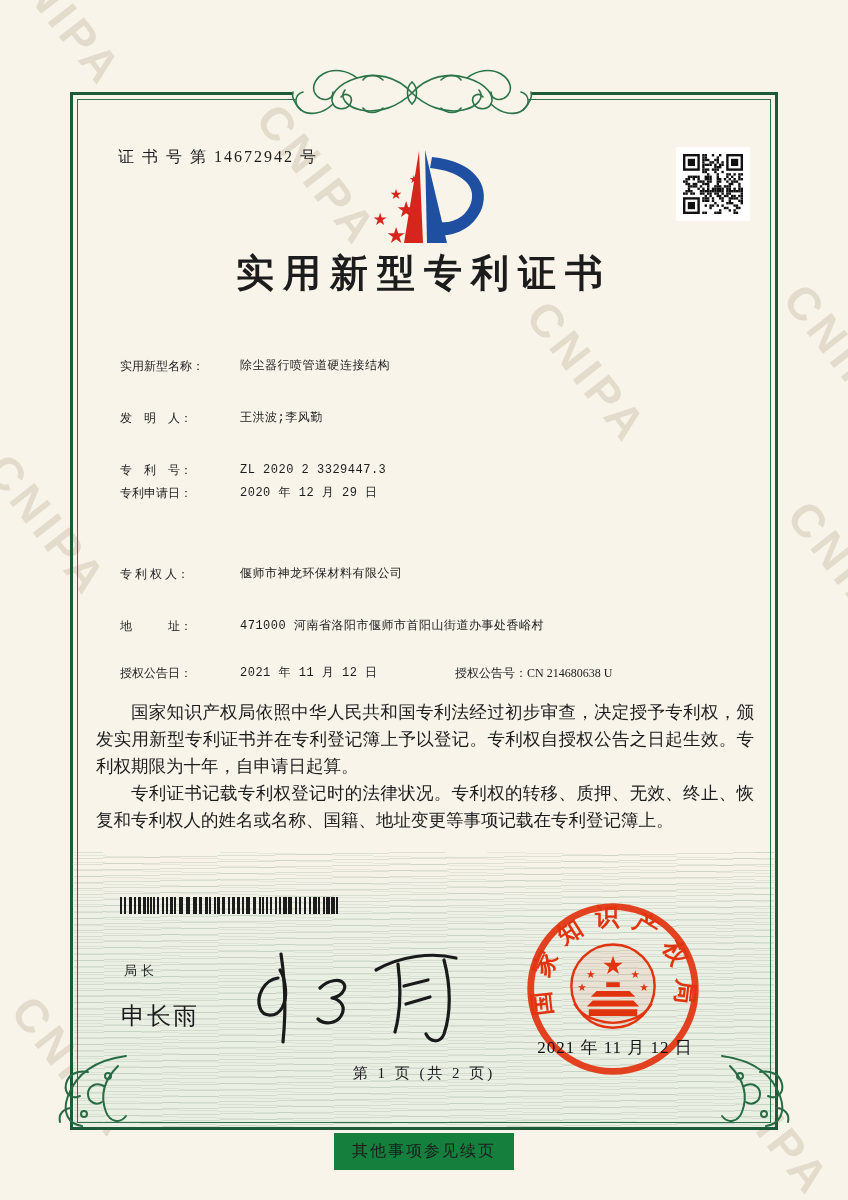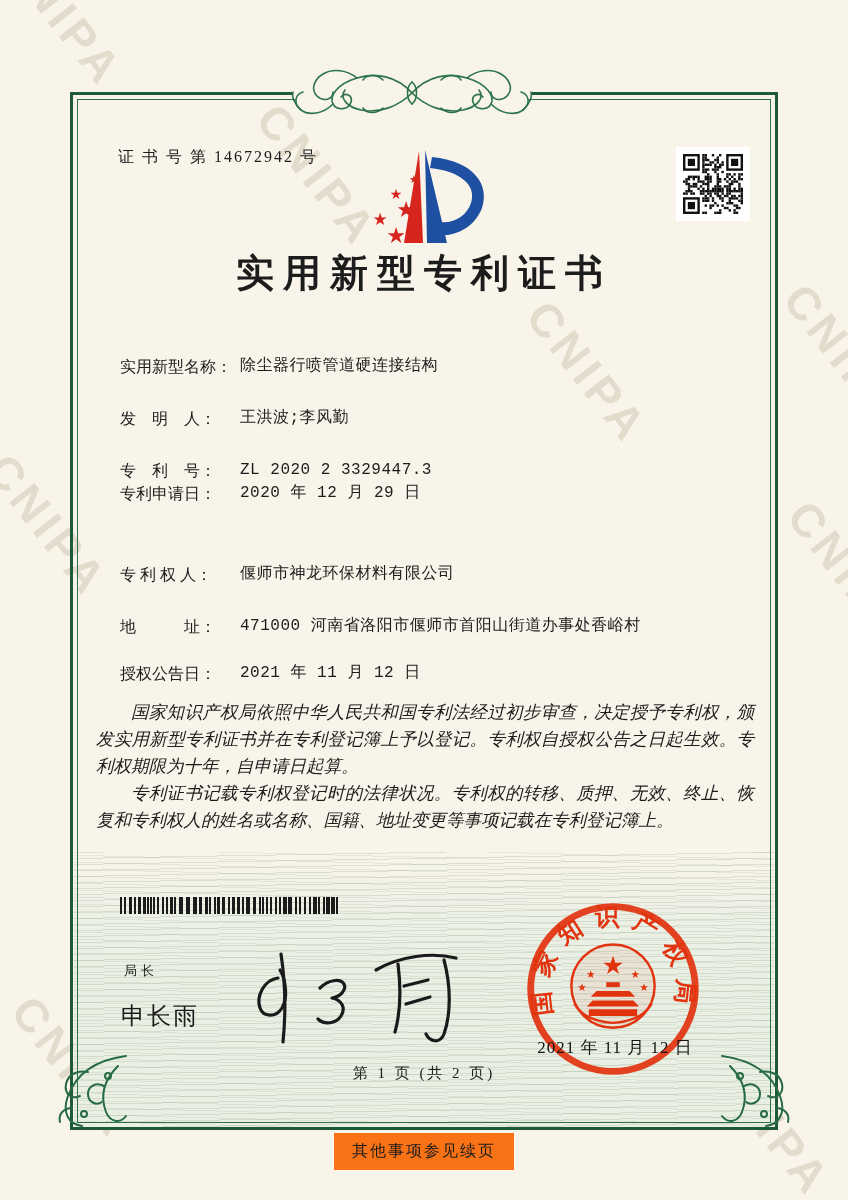--- a/index.html
+++ b/index.html
@@ -47,43 +47,43 @@
   
   .certno{position:absolute;left:118px;top:147px;font-size:16px;letter-spacing:2px;}
   .logo{position:absolute;left:352px;top:145px;width:160px;height:110px;}
   .qr{position:absolute;left:676px;top:147px;width:74px;height:74px;background:#fff;
       display:flex;align-items:center;justify-content:center;}
   .title{
     position:absolute;left:0;right:0;top:248px;text-align:center;
     font-size:38px;font-weight:700;letter-spacing:9px;
   }
   
-  .row{position:absolute;left:120px;width:650px;display:flex;font-size:16px;line-height:23px;}
+  .row{position:absolute;left:120px;width:650px;display:flex;font-size:12px;line-height:23px;}
   .row .lab{width:120px;flex:none;white-space:nowrap;}
   .row .val{flex:1;white-space:nowrap;letter-spacing:0.5px;font-family:Liberation Mono, monospace;}
   .pair2{position:absolute;left:335px;top:0;white-space:nowrap;}
   
   .body-text{
     position:absolute;left:96px;top:699px;width:658px;
     font-size:17.5px;line-height:27px;text-align:justify;
   }
-  .body-text p{margin:0;text-indent:2em;font-style:italic;}
+  .body-text p{margin:0;text-indent:2em;}
   
   .barcode{position:absolute;left:120px;top:897px;width:218px;height:17px;}
   .signer-title{position:absolute;left:124px;top:962px;font-size:13px;letter-spacing:4px;}
   .signer-name{position:absolute;left:121px;top:1000px;font-size:24px;letter-spacing:2px;}
   .signature{position:absolute;left:248px;top:940px;width:225px;height:108px;}
   .seal{position:absolute;left:521px;top:897px;width:184px;height:184px;}
   .seal-date{position:absolute;left:524px;top:1036px;width:182px;text-align:center;
       font-size:17px;letter-spacing:1px;color:#141414;}
   .pagenum{position:absolute;left:0;right:0;top:1064px;text-align:center;
       font-size:15px;letter-spacing:3px;}
   .note{
     position:absolute;left:50%;top:1133px;transform:translateX(-50%);
-    background:#f97316;padding:8px 18px;font-size:16px;letter-spacing:2px;white-space:nowrap;
+    background:#15803d;padding:8px 18px;font-size:16px;letter-spacing:2px;white-space:nowrap;
   }
 </style>
 </head>
 <body>
 
 <div class="page">
 
   <span class="wm" style="left:-20px;top:-12px">CNIPA</span>
   <span class="wm" style="left:235px;top:148px">CNIPA</span>
   <span class="wm" style="left:762px;top:328px">CNIPA</span>
@@ -399,20 +399,23 @@
     <span class="lab">专 利 权 人：</span>
     <span class="val">偃师市神龙环保材料有限公司</span>
   </div>
   <div class="row" style="top:615px">
     <span class="lab">地　　　址：</span>
     <span class="val">471000 河南省洛阳市偃师市首阳山街道办事处香峪村</span>
   </div>
   <div class="row" style="top:662px">
     <span class="lab">授权公告日：</span>
     <span class="val">2021 年 11 月 12 日</span>
+    <span class="pair2">
+      <span>授权公告号：</span><span>CN 214680638 U</span>
+    </span>
   </div>
 
   <div class="body-text">
     <p>国家知识产权局依照中华人民共和国专利法经过初步审查，决定授予专利权，颁发实用新型专利证书并在专利登记簿上予以登记。专利权自授权公告之日起生效。专利权期限为十年，自申请日起算。</p>
     <p>专利证书记载专利权登记时的法律状况。专利权的转移、质押、无效、终止、恢复和专利权人的姓名或名称、国籍、地址变更等事项记载在专利登记簿上。</p>
   </div>
 
   <svg id="barcode-svg" class="barcode" viewBox="0 0 218 17" preserveAspectRatio="none">
       <rect x="0" y="0" width="2" height="17" fill="#1b1b1b"></rect>
       <rect x="4" y="0" width="2" height="17" fill="#1b1b1b"></rect>

